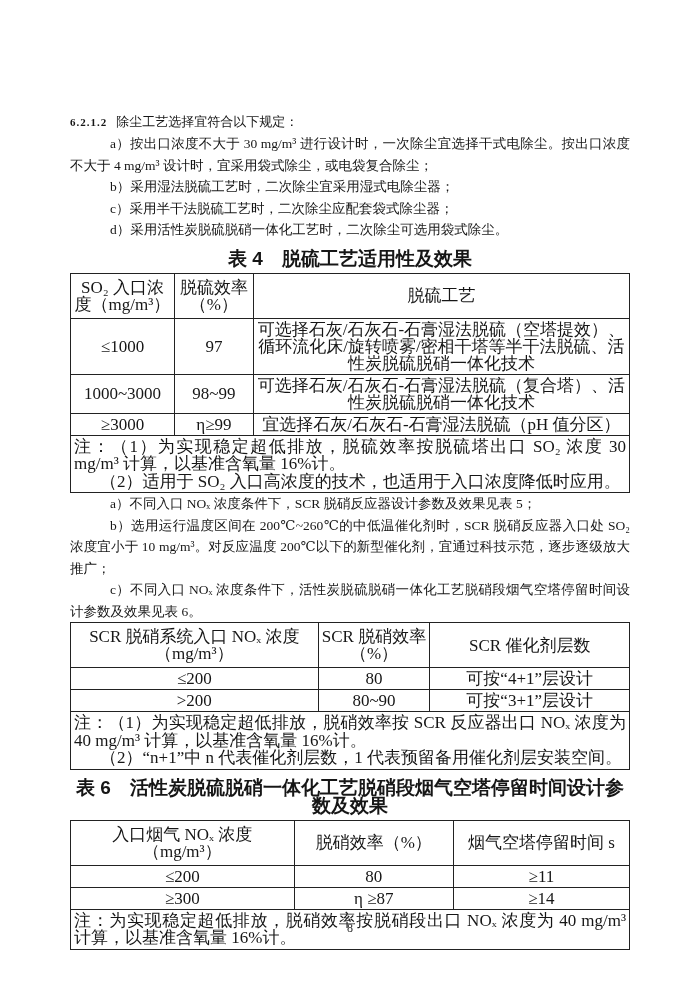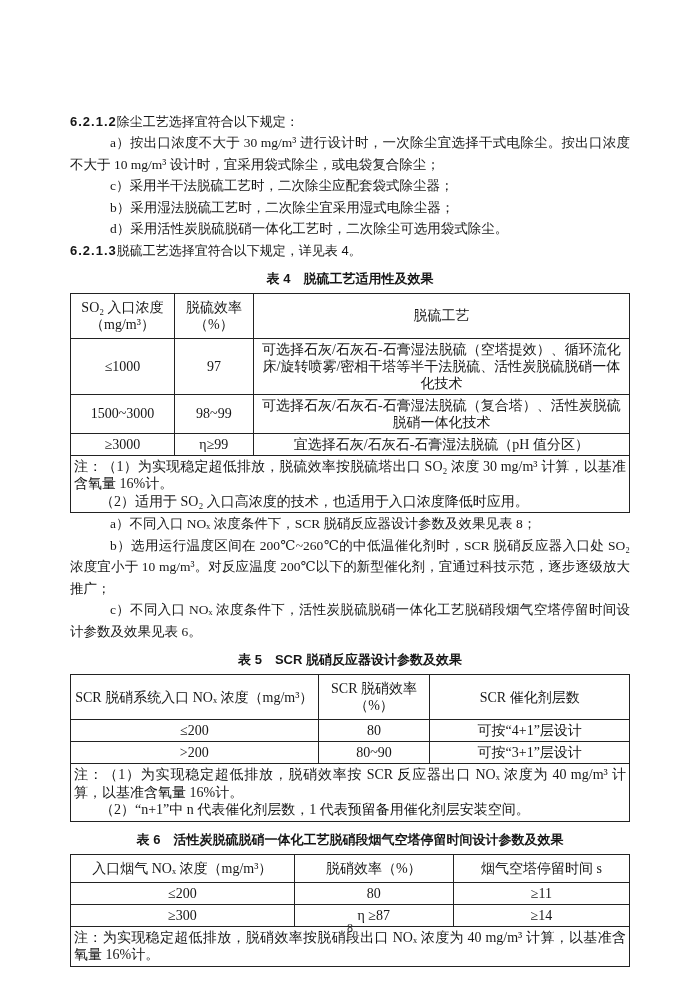--- a/index.html
+++ b/index.html
@@ -5,31 +5,31 @@
   html,body{margin:0;padding:0;background:#ffffff;}
   .page{
     width:700px;height:989px;position:relative;background:#ffffff;
     font-family:"Liberation Serif","DejaVu Serif",serif;color:#161616;
     overflow:hidden;
   }
   .content{position:absolute;left:70px;top:111px;width:560px;}
   .clause{font-size:13.5px;line-height:21px;margin:0;text-align:justify;}
   .clause.mt8{margin-top:9px;}
   .clause-num{
-    font-family:Liberation Sans, sans-serif;
-    font-weight:bold;font-size:13px;letter-spacing:1px;
+    font-family:Liberation Serif, serif;
+    font-weight:bold;font-size:11px;letter-spacing:1px;margin-right:9px;
   }
   .clause-title{font-family:"Liberation Sans","DejaVu Sans",sans-serif;font-size:13px;}
   .para{font-size:13.5px;line-height:21.5px;text-align:justify;text-indent:40px;margin:0;}
   .table-caption{
     font-family:"Liberation Sans","DejaVu Sans",sans-serif;
-    font-weight:bold;font-size:13px;text-align:center;
+    font-weight:bold;font-size:19px;text-align:center;
     margin:9px 0 5px 0;line-height:18px;
   }
-  table.doc-table{width:100%;border-collapse:collapse;table-layout:fixed;font-size:14px;}
+  table.doc-table{width:100%;border-collapse:collapse;table-layout:fixed;font-size:17px;}
   table.doc-table th,table.doc-table td{
     border:1px solid #222;padding:2px 3px;line-height:17px;
     text-align:center;vertical-align:middle;font-weight:normal;color:#161616;
   }
   table.doc-table th{padding:5px 3px;}
   td.note-cell{text-align:left;padding:4px 7px;}
   .note-line{line-height:17.5px;text-align:justify;font-family:Liberation Serif, serif;}
   .note-indent{padding-left:26px;}
   .page-number{
     position:absolute;top:921px;left:0;width:100%;text-align:center;
@@ -38,28 +38,25 @@
 </style>
 </head>
 <body>
 
 <div class="page">
   <div class="content">
 
     <p class="clause">
       <span class="clause-num">6.2.1.2</span><span class="clause-title">除尘工艺选择宜符合以下规定：</span>
     </p>
-    <p class="para">a）按出口浓度不大于 30 mg/m³ 进行设计时，一次除尘宜选择干式电除尘。按出口浓度不大于 10 mg/m³ 设计时，宜采用袋式除尘，或电袋复合除尘；</p>
+    <p class="para">a）按出口浓度不大于 30 mg/m³ 进行设计时，一次除尘宜选择干式电除尘。按出口浓度不大于 4 mg/m³ 设计时，宜采用袋式除尘，或电袋复合除尘；</p>
+    <p class="para">b）采用湿法脱硫工艺时，二次除尘宜采用湿式电除尘器；</p>
     <p class="para">c）采用半干法脱硫工艺时，二次除尘应配套袋式除尘器；</p>
-    <p class="para">b）采用湿法脱硫工艺时，二次除尘宜采用湿式电除尘器；</p>
     <p class="para">d）采用活性炭脱硫脱硝一体化工艺时，二次除尘可选用袋式除尘。</p>
 
-    <p class="clause">
-      <span class="clause-num">6.2.1.3</span><span class="clause-title">脱硫工艺选择宜符合以下规定，详见表 4。</span>
-    </p>
 
     <div class="table-caption">表 4　脱硫工艺适用性及效果</div>
     <table class="doc-table">
       <colgroup>
           <col style="width:18.6%">
           <col style="width:14.1%">
           <col style="width:67.3%">
         </colgroup>
       <thead>
         <tr>
@@ -68,43 +65,42 @@
           <th>脱硫工艺</th>
         </tr>
       </thead>
       <tbody>
         <tr>
           <td>≤1000</td>
           <td>97</td>
           <td>可选择石灰/石灰石-石膏湿法脱硫（空塔提效）、循环流化床/旋转喷雾/密相干塔等半干法脱硫、活性炭脱硫脱硝一体化技术</td>
         </tr>
         <tr>
-          <td>1500~3000</td>
+          <td>1000~3000</td>
           <td>98~99</td>
           <td>可选择石灰/石灰石-石膏湿法脱硫（复合塔）、活性炭脱硫脱硝一体化技术</td>
         </tr>
         <tr>
           <td>≥3000</td>
           <td>η≥99</td>
           <td>宜选择石灰/石灰石-石膏湿法脱硫（pH 值分区）</td>
         </tr>
         <tr>
           <td class="note-cell" colspan="3">
             <div class="note-line">注：（1）为实现稳定超低排放，脱硫效率按脱硫塔出口 SO₂ 浓度 30 mg/m³ 计算，以基准含氧量 16%计。</div>
             <div class="note-line note-indent">（2）适用于 SO₂ 入口高浓度的技术，也适用于入口浓度降低时应用。</div>
           </td>
         </tr>
       </tbody>
     </table>
 
-    <p class="para">a）不同入口 NOₓ 浓度条件下，SCR 脱硝反应器设计参数及效果见表 8；</p>
+    <p class="para">a）不同入口 NOₓ 浓度条件下，SCR 脱硝反应器设计参数及效果见表 5；</p>
     <p class="para">b）选用运行温度区间在 200℃~260℃的中低温催化剂时，SCR 脱硝反应器入口处 SO₂ 浓度宜小于 10 mg/m³。对反应温度 200℃以下的新型催化剂，宜通过科技示范，逐步逐级放大推广；</p>
     <p class="para">c）不同入口 NOₓ 浓度条件下，活性炭脱硫脱硝一体化工艺脱硝段烟气空塔停留时间设计参数及效果见表 6。</p>
 
-    <div class="table-caption">表 5　SCR 脱硝反应器设计参数及效果</div>
     <table class="doc-table">
       <colgroup>
           <col style="width:44.3%">
           <col style="width:20%">
           <col style="width:35.7%">
         </colgroup>
       <thead>
         <tr>
           <th>SCR 脱硝系统入口 NOₓ 浓度（mg/m³）</th>
           <th>SCR 脱硝效率（%）</th>

